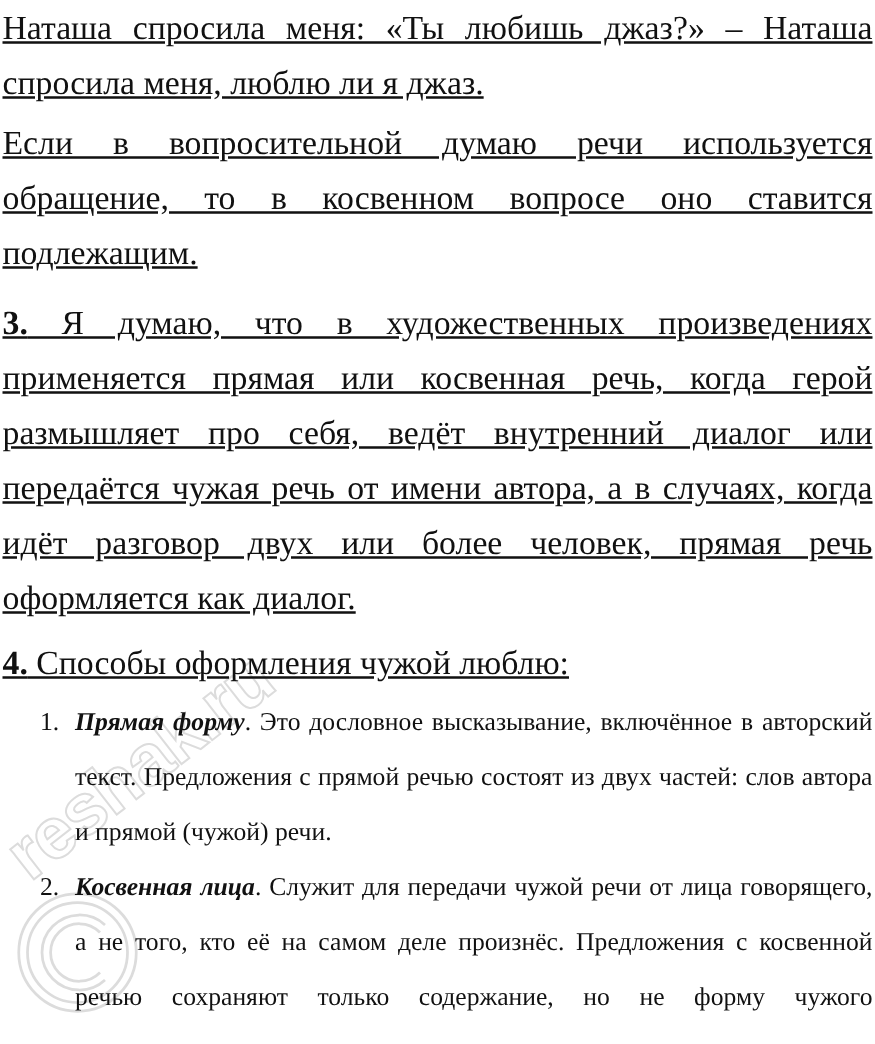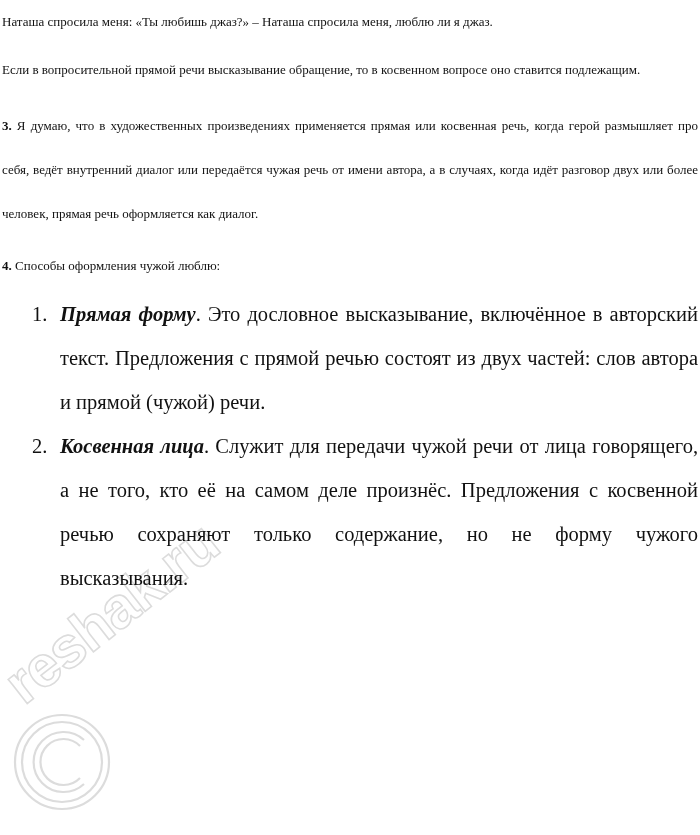--- a/index.html
+++ b/index.html
@@ -28,25 +28,26 @@
   }
 
   .doc-body {
     position: relative;
     z-index: 2;
   }
 
   p.para {
     margin: 0;
     padding: 0;
-    font-size: 13px;
+    font-size: 27px;
     line-height: 44px;
     text-align: justify;
     text-justify: inter-word;
     hyphens: none;
+    text-decoration: underline;
   }
 
   .spacer-sm { height: 4px; }
   .spacer-md { height: 8px; }
 
   .num {
     font-weight: bold;
   }
 
   .ital {
@@ -114,21 +115,21 @@
       </g>
     </svg>
   </div>
 
   <div class="doc-body">
 
     <p class="para">Наташа спросила меня: «Ты любишь джаз?» – Наташа спросила меня, люблю ли я джаз.</p>
 
     <div class="spacer-sm"></div>
 
-    <p class="para">Если в вопросительной прямой речи высказывание обращение, то в косвенном вопросе оно ставится подлежащим.</p>
+    <p class="para">Если в вопросительной думаю речи используется обращение, то в косвенном вопросе оно ставится подлежащим.</p>
 
     <div class="spacer-sm"></div>
 
 
     <div class="spacer-md"></div>
 
     <p class="para"><span class="num">3.</span><span> Я думаю, что в художественных произведениях применяется прямая или косвенная речь, когда герой размышляет про себя, ведёт внутренний диалог или передаётся чужая речь от имени автора, а в случаях, когда идёт разговор двух или более человек, прямая речь оформляется как диалог.</span></p>
 
     <div class="spacer-md"></div>
 

